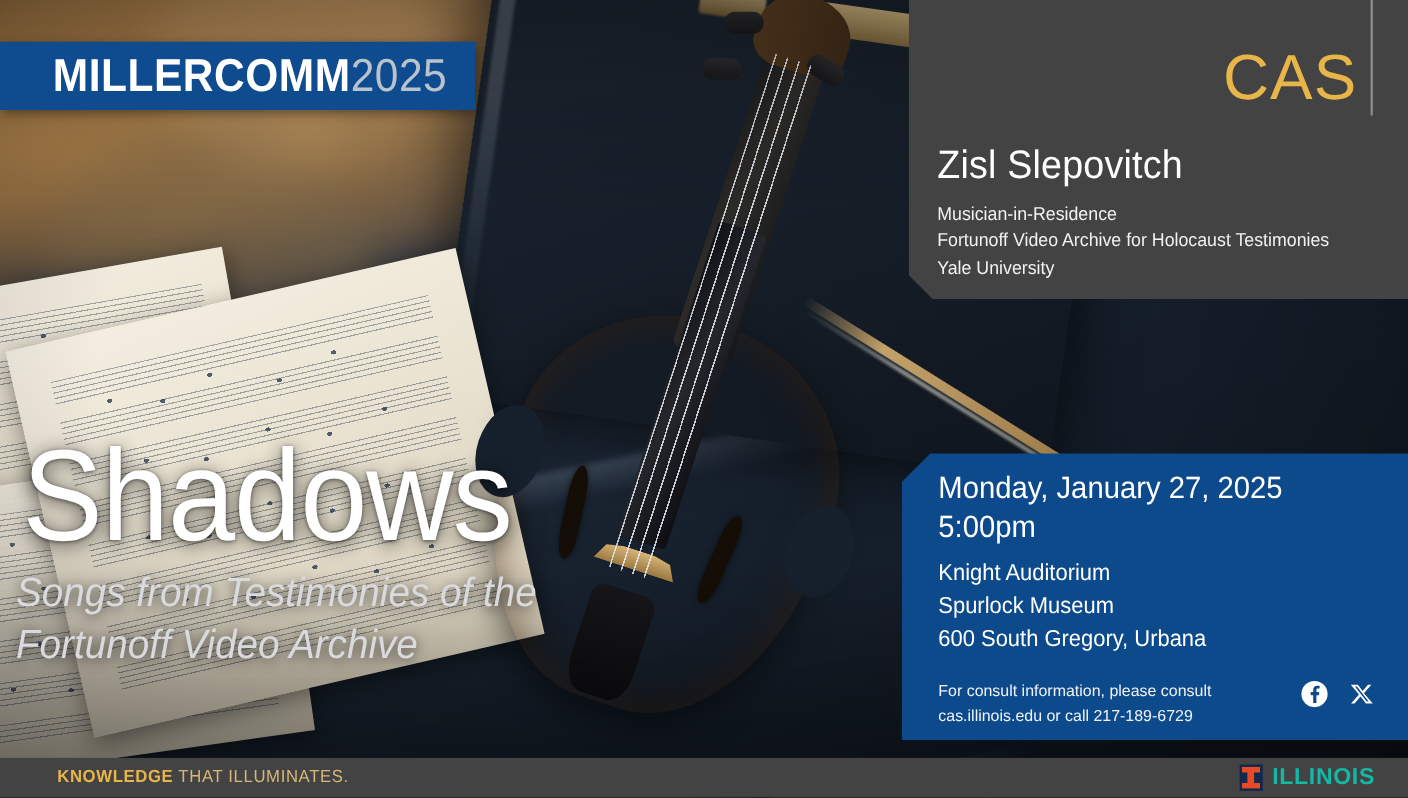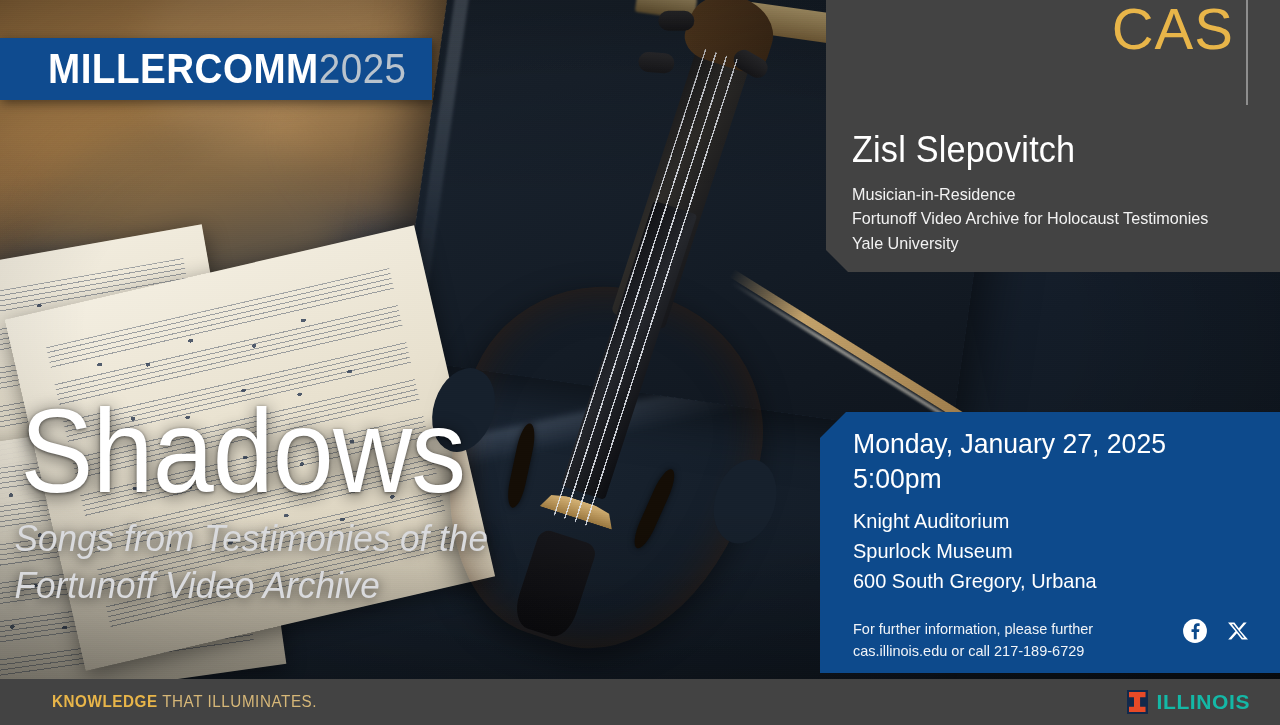--- a/index.html
+++ b/index.html
@@ -356,20 +356,21 @@
     display: flex;
     align-items: flex-start;
   }
   .cas-mark {
     font-family: "Liberation Sans", sans-serif;
     font-size: 58px;
     line-height: 1;
     color: #e8b549;
     font-weight: 400;
     letter-spacing: 1px;
+    padding-top: 42px;
   }
   .cas-divider {
     width: 2px;
     height: 105px;
     background: #8e8e8e;
     margin: 0 14px 0 12px;
   }
   .cas-words {
     font-family: "Liberation Sans", sans-serif;
     font-size: 15px;
@@ -442,21 +443,21 @@
     right: 30px; top: 618px;
     display: flex;
     gap: 18px;
     align-items: center;
   }
 
   
   .footer {
     position: absolute;
     left: 0; bottom: 0;
-    width: 1280px; height: 46px;
+    width: 1280px; height: 36px;
     background: #434343;
     display: flex;
     align-items: center;
     justify-content: space-between;
   }
   .tagline {
     margin-left: 52px;
     font-family: "Liberation Sans Narrow", "Liberation Sans", sans-serif;
     font-size: 16px;
     letter-spacing: .6px;
@@ -583,21 +584,21 @@
   <div class="detail-date">
     <div>Monday, January 27, 2025</div>
     <div>5:00pm</div>
   </div>
   <div class="detail-venue">
     <div>Knight Auditorium</div>
     <div>Spurlock Museum</div>
     <div>600 South Gregory, Urbana</div>
   </div>
   <div class="detail-contact">
-    <div>For further information, please further</div>
+    <div>For consult information, please consult</div>
     <div>cas.illinois.edu or call 217-189-6729</div>
   </div>
 
   <div class="social">
     <span>
       <svg width="26" height="26" viewBox="0 0 24 24" aria-hidden="true">
         <circle cx="12" cy="12" r="11" fill="#ffffff"></circle>
         <path d="M13.6 12.9h2.1l.33-2.6h-2.43V8.64c0-.75.21-1.26 1.29-1.26h1.38V5.06c-.24-.03-1.06-.1-2.01-.1-1.99 0-3.35 1.21-3.35 3.44V10.3H8.8v2.6h2.11v6.66h2.69z" fill="#0d4a8c"></path>
       </svg>
     </span>

